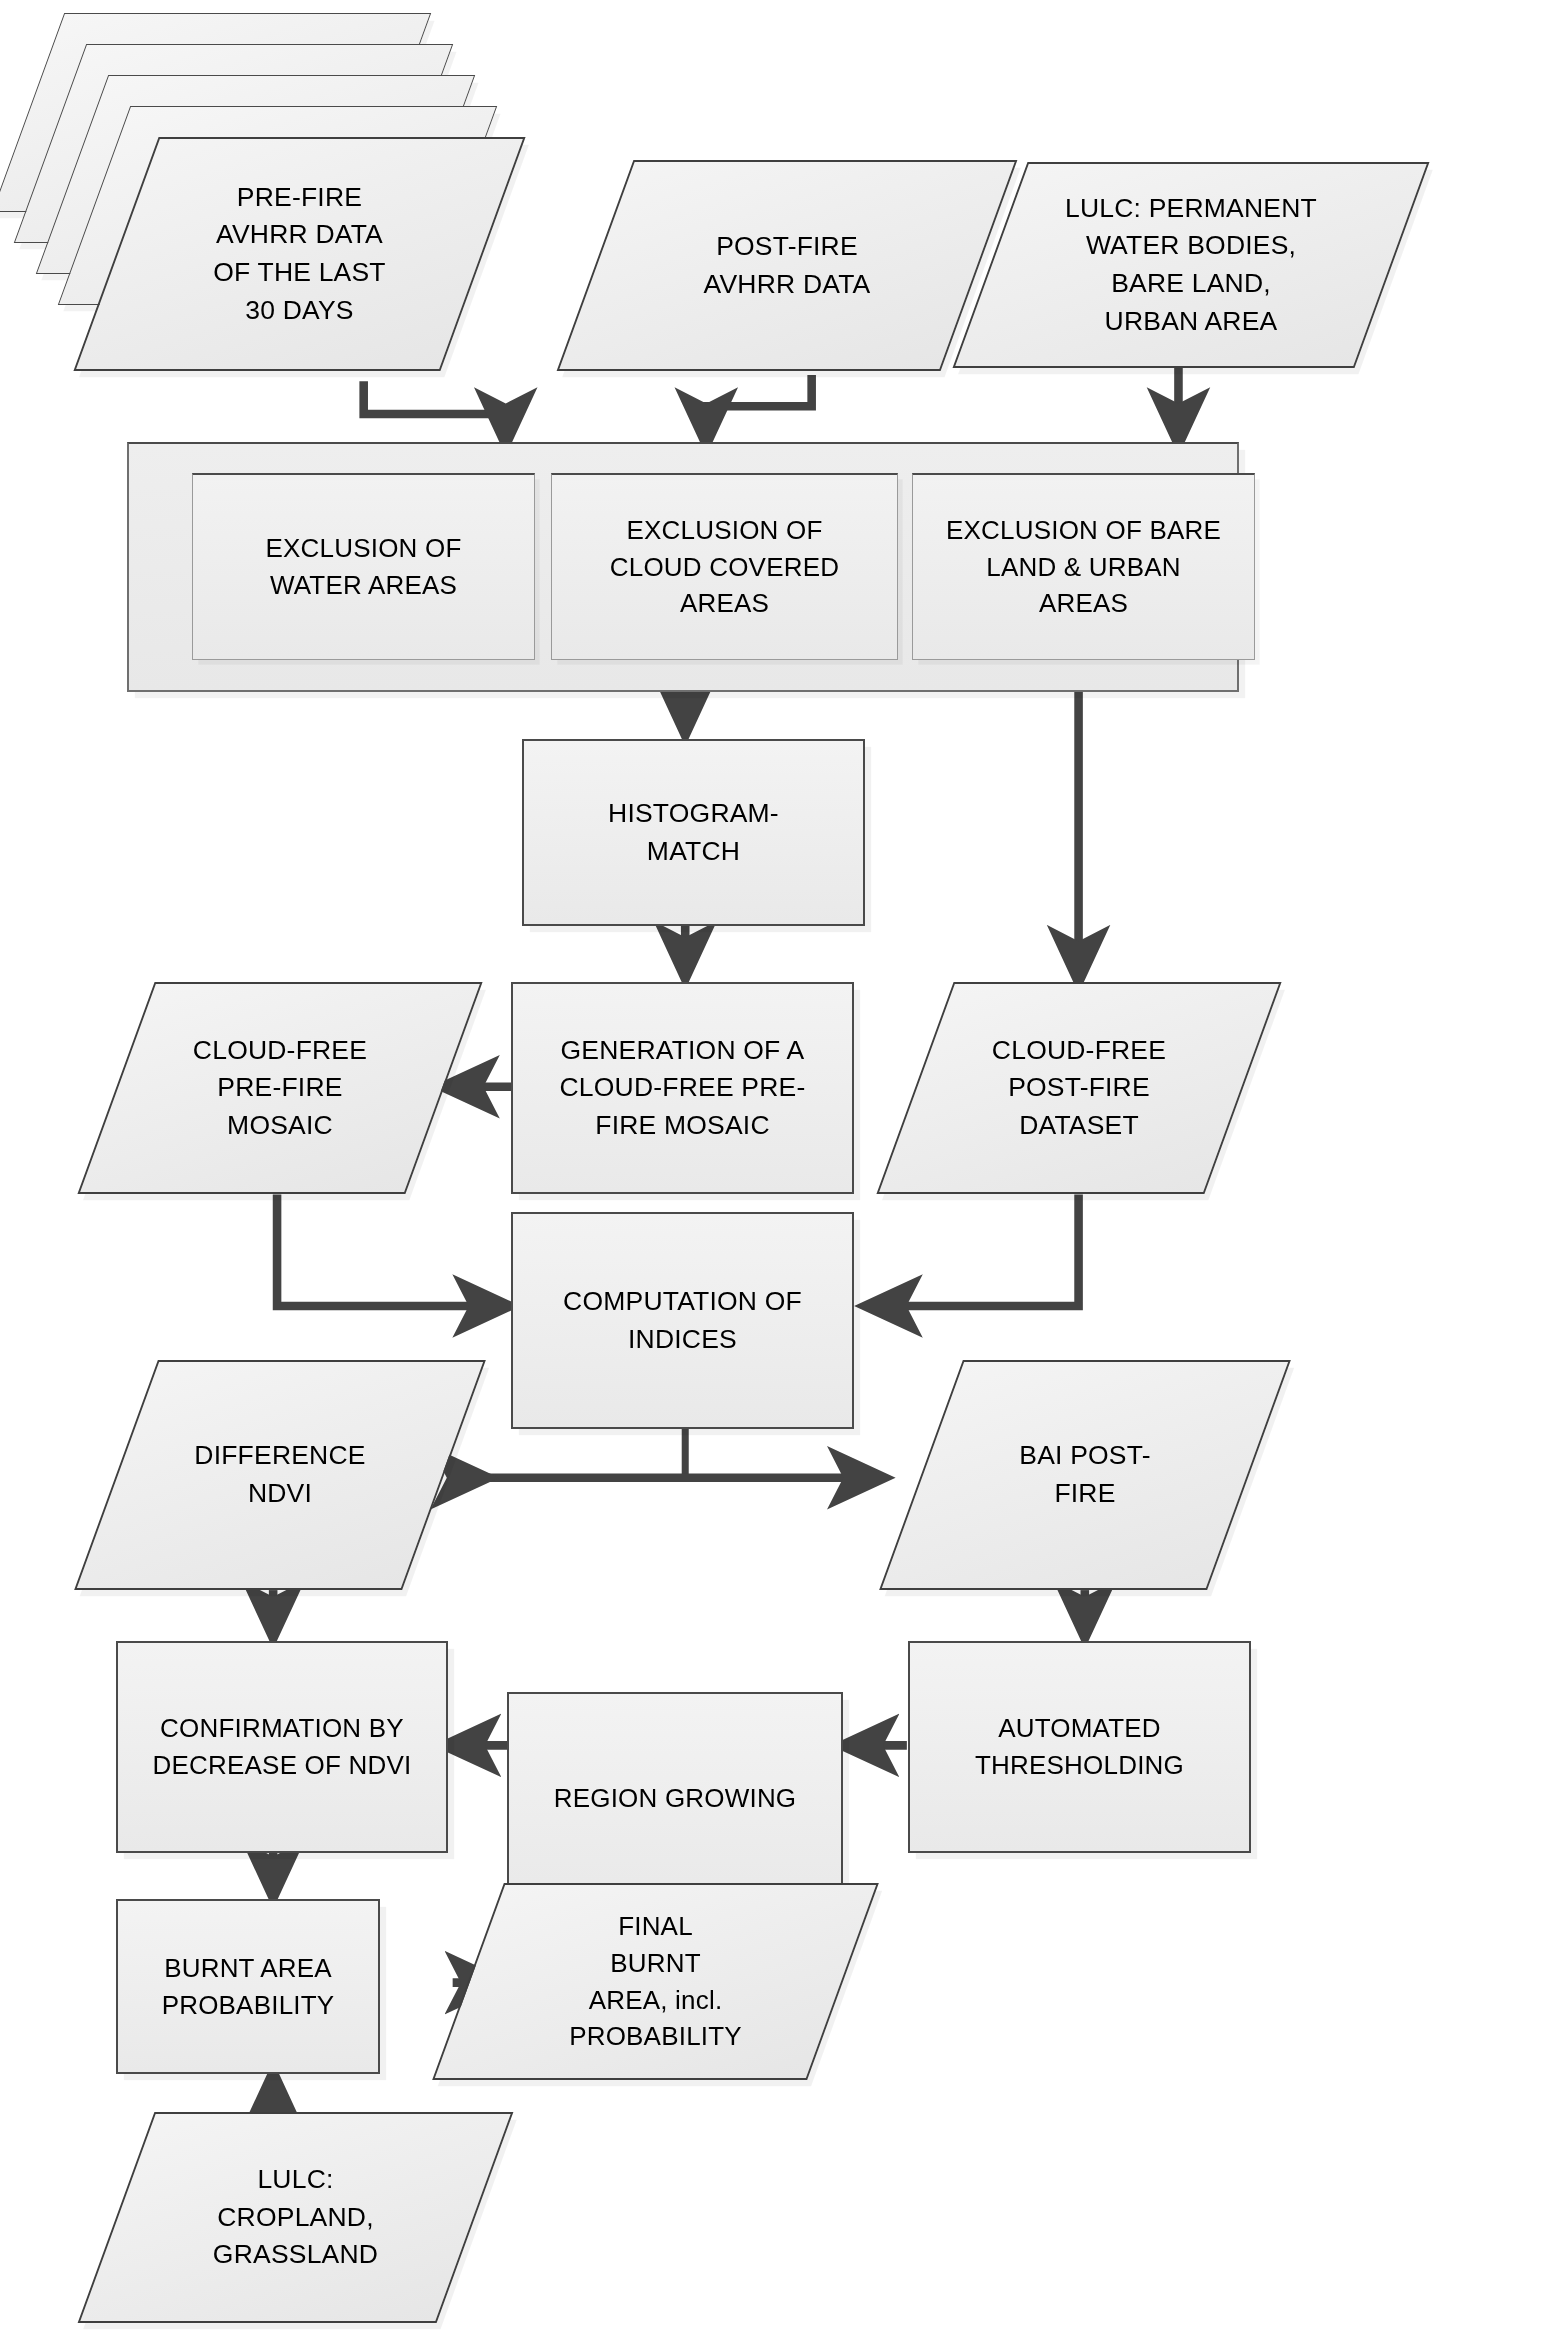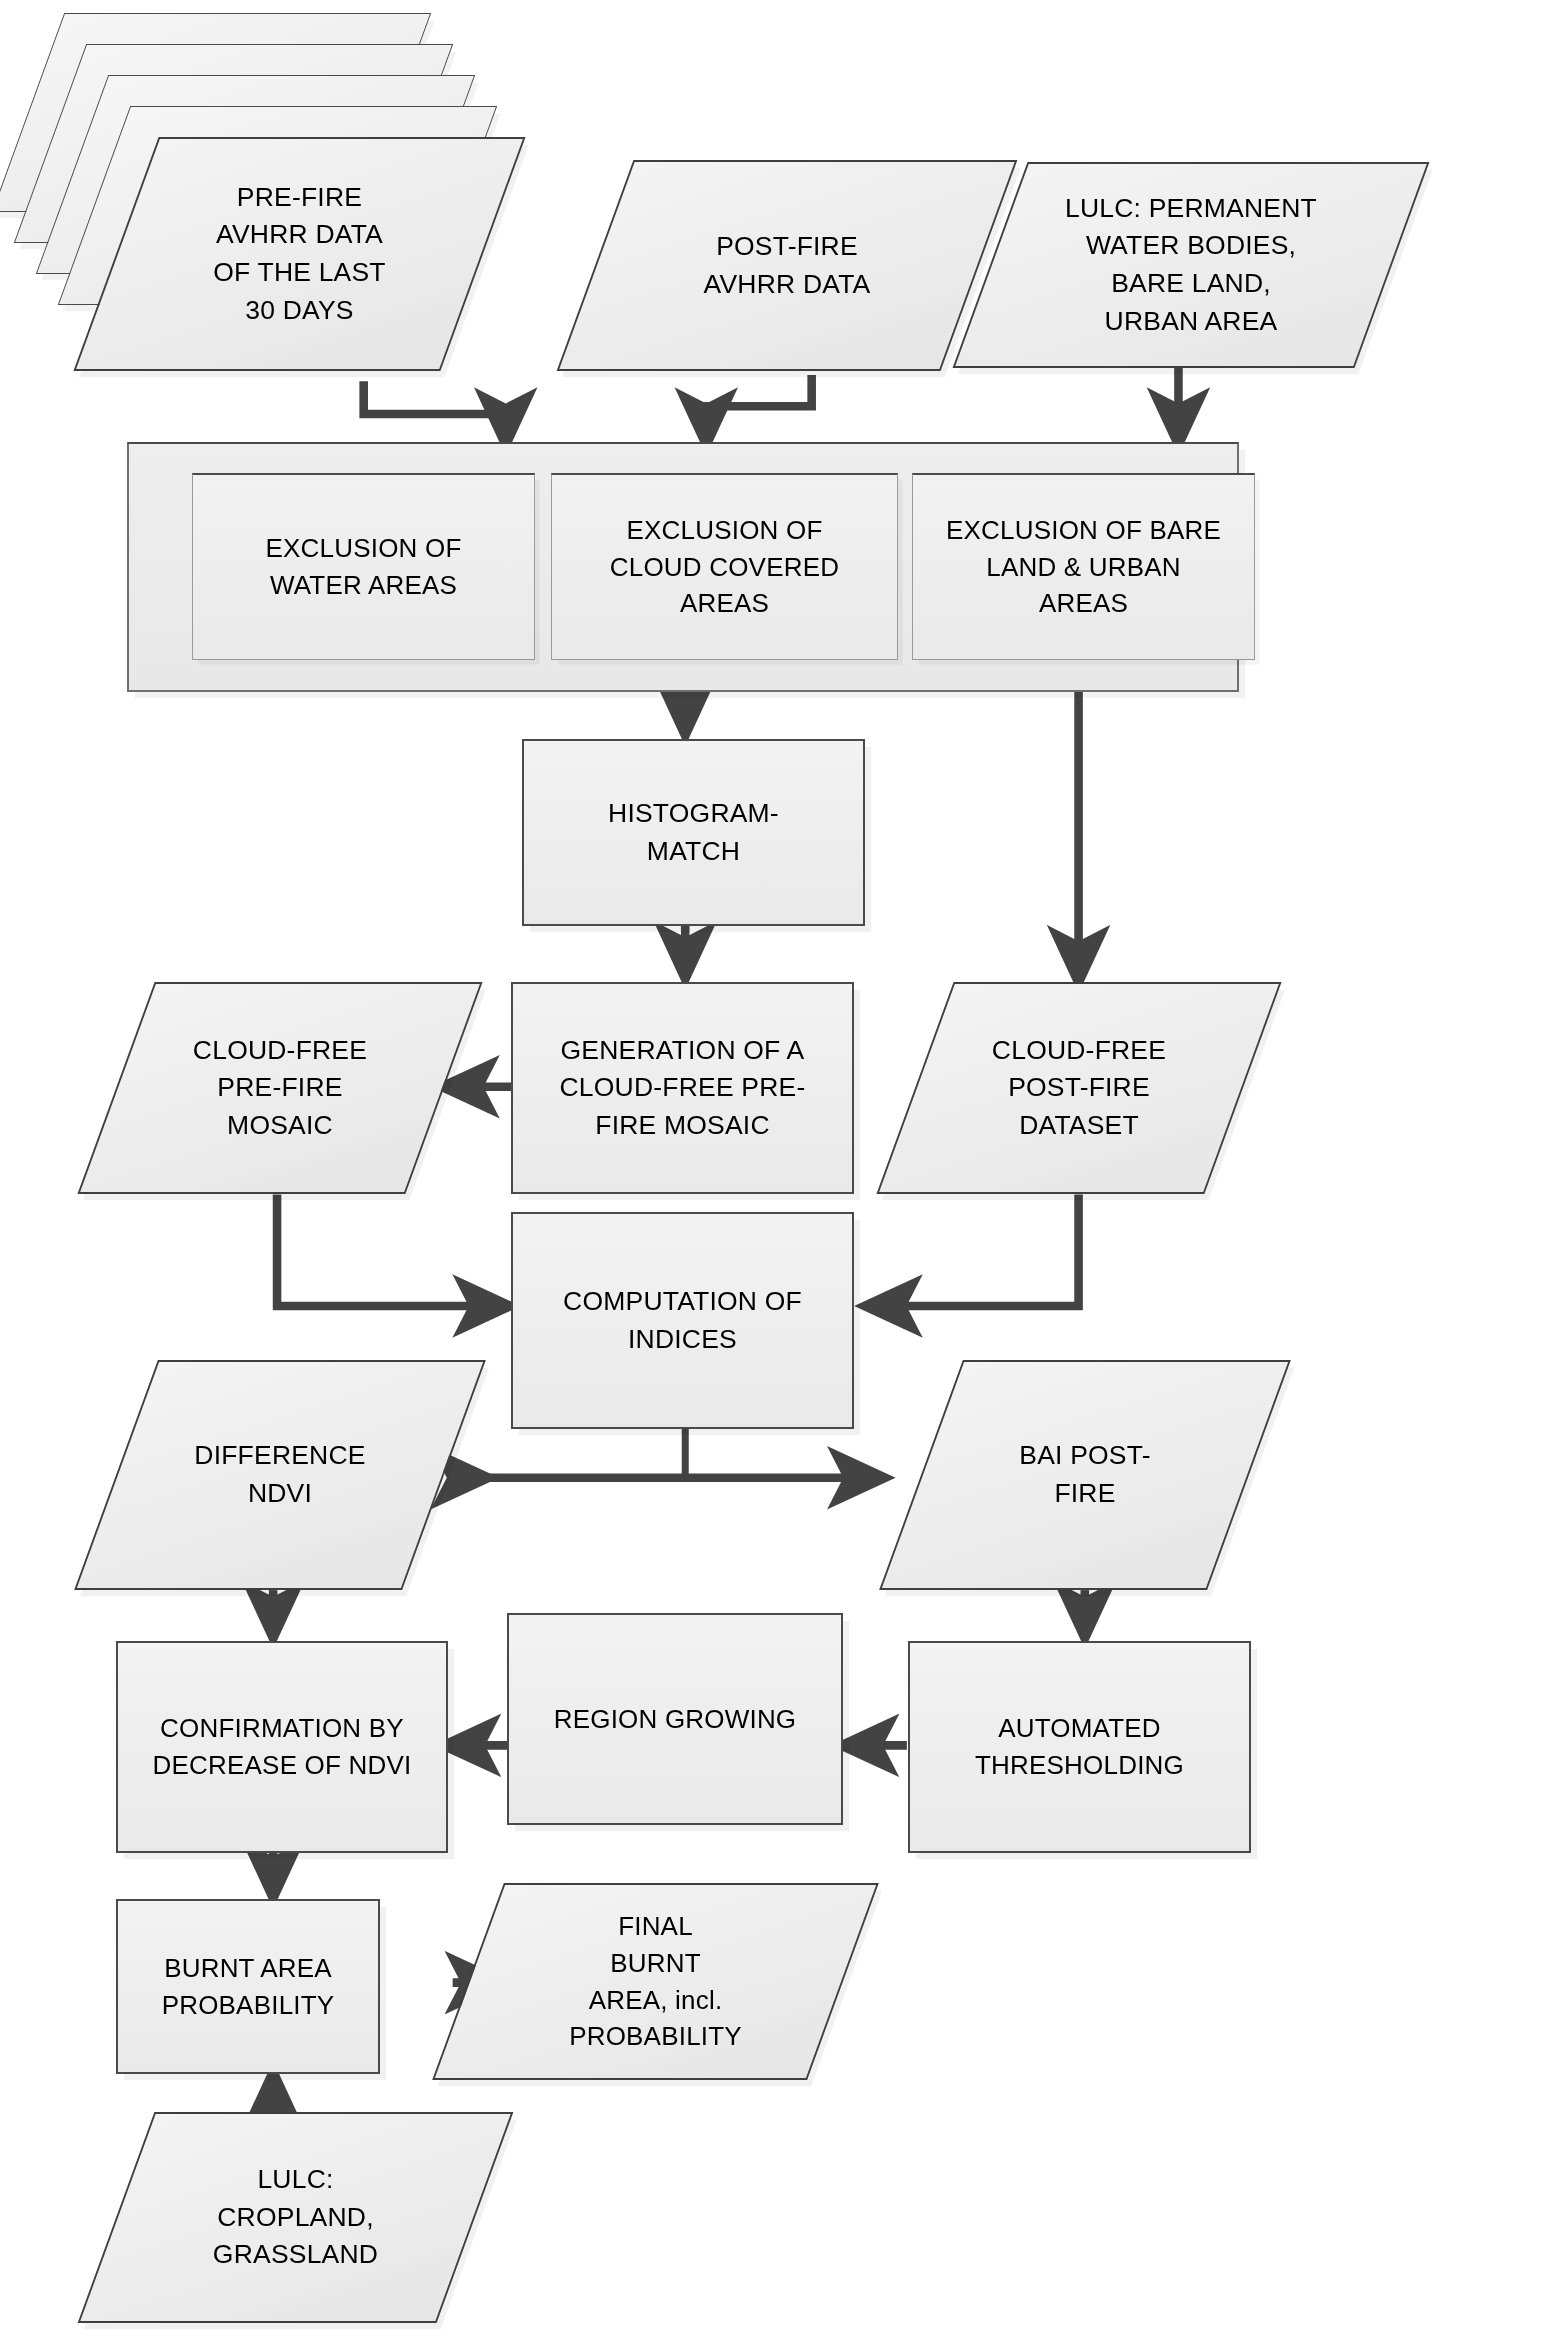--- a/index.html
+++ b/index.html
@@ -214,21 +214,21 @@
     <div class="label f34">DIFFERENCE
 NDVI</div>
   </div>
 
   <div class="node rect" style="left:116px;top:1641px;width:332px;height:212px;">
     <div class="shape shadowed"></div>
     <div class="label f33">CONFIRMATION BY
 DECREASE OF NDVI</div>
   </div>
 
-  <div class="node rect" style="left:507px;top:1613px;width:336px;height:212px;">
+  <div class="node rect" style="left:507px;top:1692px;width:336px;height:212px;">
     <div class="shape shadowed"></div>
     <div class="label f33">REGION GROWING</div>
   </div>
 
   <div class="node rect" style="left:908px;top:1641px;width:343px;height:212px;">
     <div class="shape shadowed"></div>
     <div class="label f33">AUTOMATED
 THRESHOLDING</div>
   </div>
 

